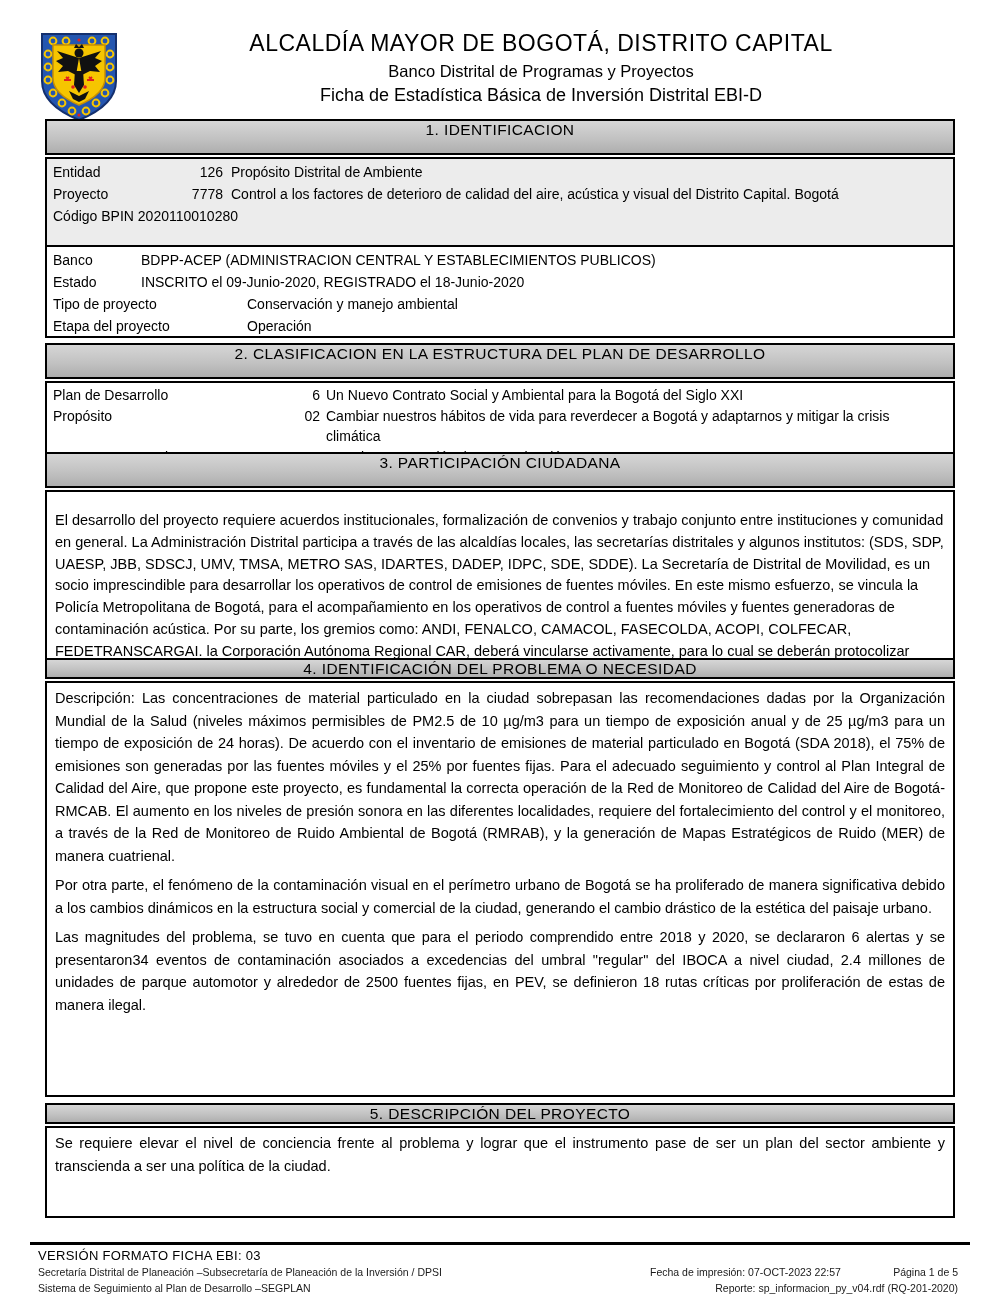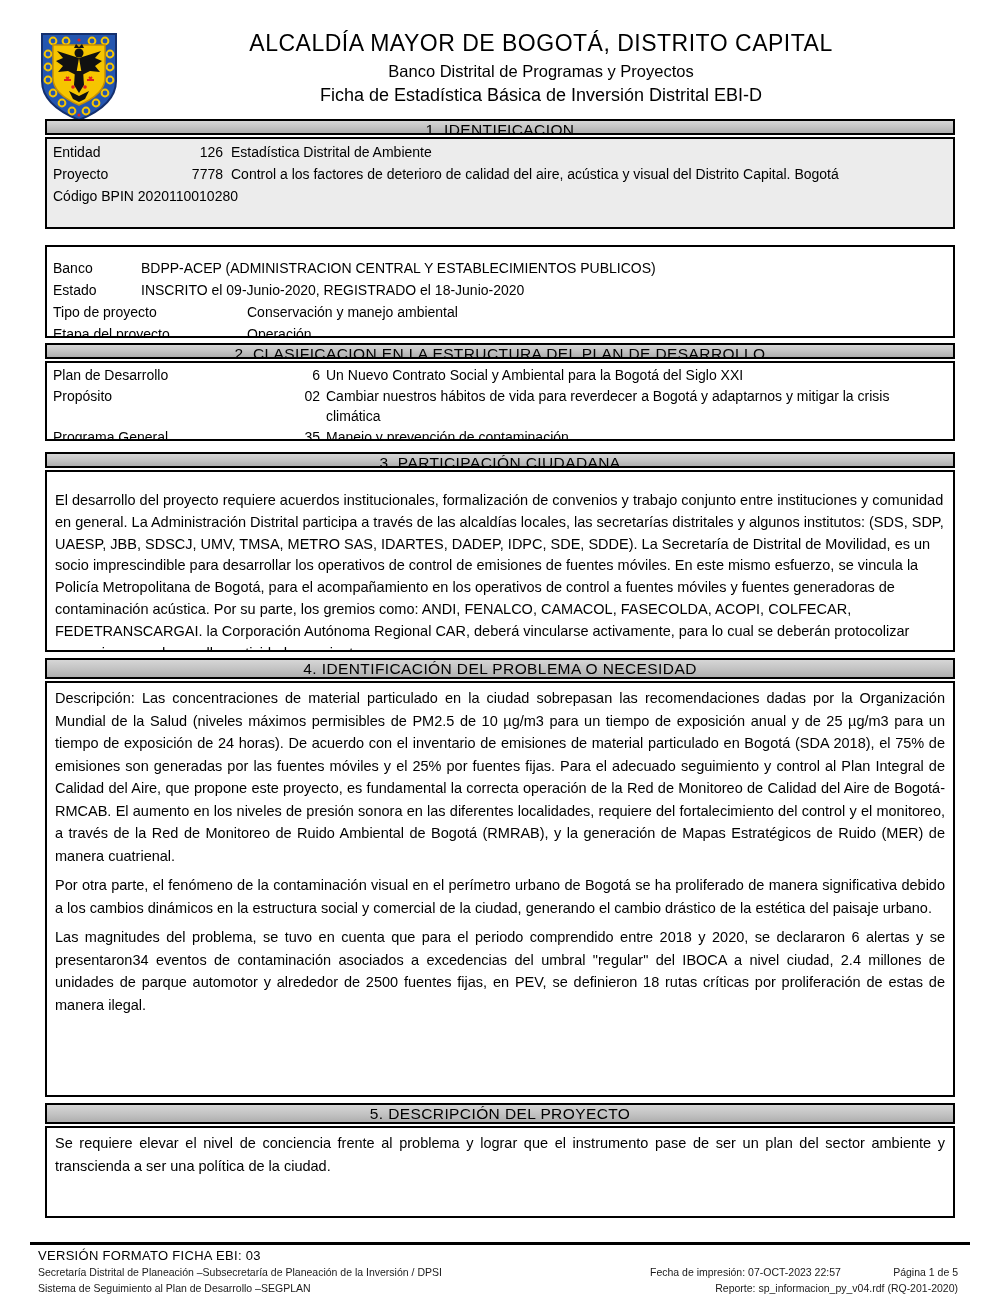--- a/index.html
+++ b/index.html
@@ -13,21 +13,21 @@
   
   .logo { position:absolute; left:38px; top:31px; width:82px; height:91px; }
   .titles { position:absolute; left:130px; top:30px; width:822px; text-align:center; }
   .title-main { font-size:23px; letter-spacing:0.5px; white-space:nowrap; }
   .title-sub { font-size:16.5px; margin-top:5px; }
   .title-form { font-size:18px; margin-top:4px; }
 
   
   .sec { position:absolute; left:45px; width:910px; }
   .sec-bar {
-    height:16px; border:2px solid #000;
+    height:36px; border:2px solid #000;
     background:linear-gradient(180deg,#d6d6d6 0%,#c2c2c2 55%,#aeaeae 100%);
     text-align:center; font-size:15.5px; letter-spacing:0.4px; line-height:17px;
   }
   .sec-body {
     margin-top:2px; border:2px solid #000; background:#fff;
     padding:2px 6px; overflow:hidden;
   }
   .gray { background:#ececec; }
 
   
@@ -46,21 +46,21 @@
   .textbody { padding:4px 8px; font-size:14.5px; line-height:22.5px; }
   .textbody p { margin:0; text-align:justify; }
   .textbody p + p { margin-top:7px; }
   .textbody.ragged p { text-align:left; }
   .s3body { line-height:21.8px; padding-top:18px; }
   .s5body p + p { margin-top:16px; }
 
   
   #sec1 { top:119px; }  #sec1 .sec-body { height:92px; }
   #banco-box { position:absolute; left:45px; top:245px; width:910px; height:93px;
-               border:2px solid #000; background:#fff; padding:10px 6px; overflow:hidden; }
+               border:2px solid #000; background:#fff; padding:2px 6px; overflow:hidden; }
   #sec2 { top:343px; }  #sec2 .sec-body { height:80px; }
   #sec3 { top:452px; }  #sec3 .sec-body { height:182px; }
   #sec4 { top:658px; }  #sec4 .sec-bar { height:21px; line-height:18px; } #sec4 .sec-body { height:416px; }
   #sec5 { top:1103px; } #sec5 .sec-bar { height:21px; line-height:18px; } #sec5 .sec-body { height:92px; }
 
   
   .foot-rule { position:absolute; left:30px; top:1242px; width:940px; height:3px; background:#000; }
   .version-line { position:absolute; left:38px; top:1248px; font-size:13px; letter-spacing:0.3px; }
   .fs { font-size:10.5px; color:#1a1a1a; position:absolute; white-space:nowrap; }
   #f-left1 { left:38px; top:1266px; }
@@ -123,21 +123,21 @@
     <div class="title-sub">Banco Distrital de Programas y Proyectos</div>
     <div class="title-form">Ficha de Estadística Básica de Inversión Distrital EBI-D</div>
   </div>
 
   <div class="sec" id="sec1">
     <div class="sec-bar">1. IDENTIFICACION</div>
     <div class="sec-body gray s1">
       <div class="row">
         <span class="lbl">Entidad</span>
         <span class="num">126</span>
-        <span class="val">Estadística Distrital de Ambiente</span>
+        <span class="val">Propósito Distrital de Ambiente</span>
       </div>
       <div class="row">
         <span class="lbl">Proyecto</span>
         <span class="num">7778</span>
         <span class="val">Control a los factores de deterioro de calidad del aire, acústica y visual del Distrito Capital. Bogotá</span>
       </div>
       <div class="single-line">Código BPIN 2020110010280</div>
     </div>
   </div>
 

